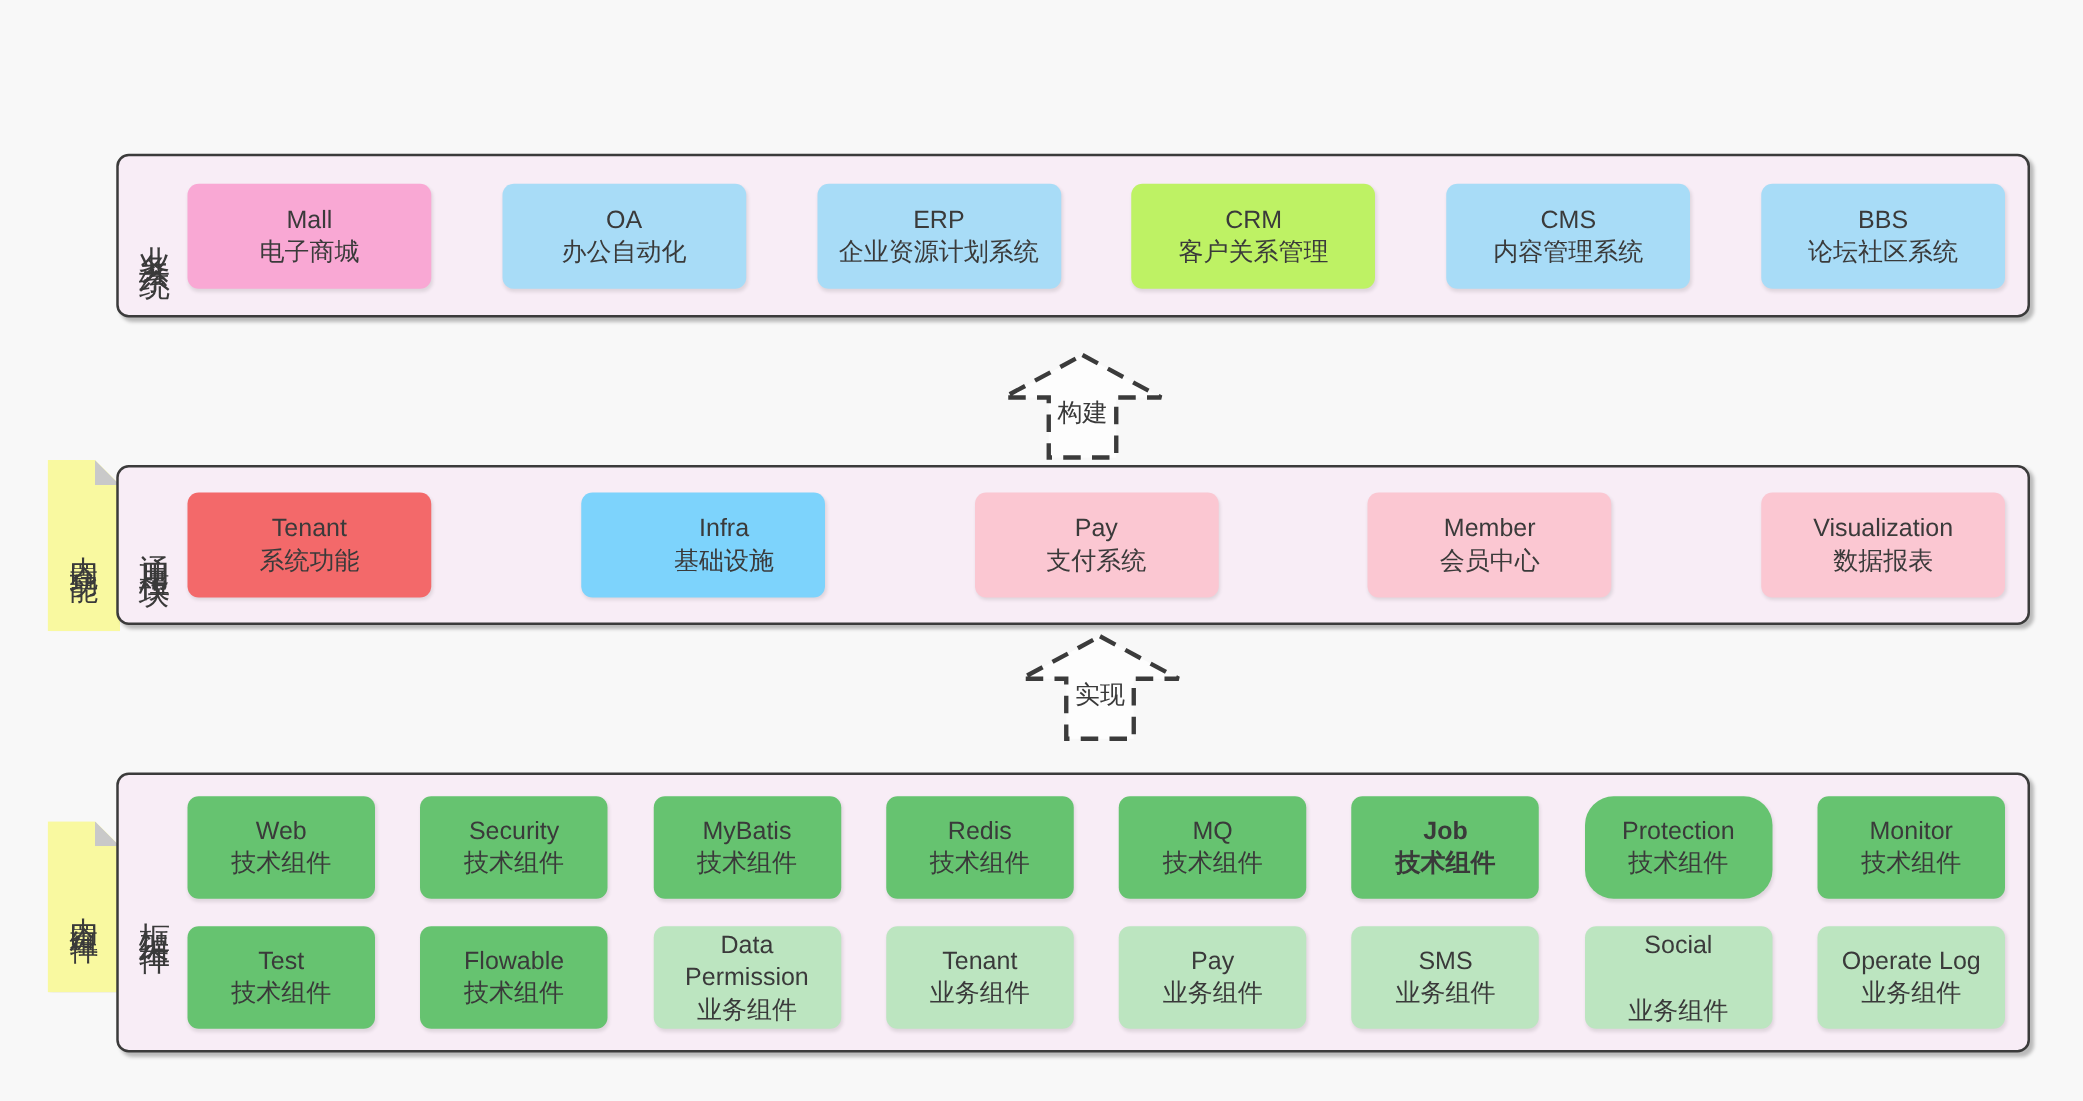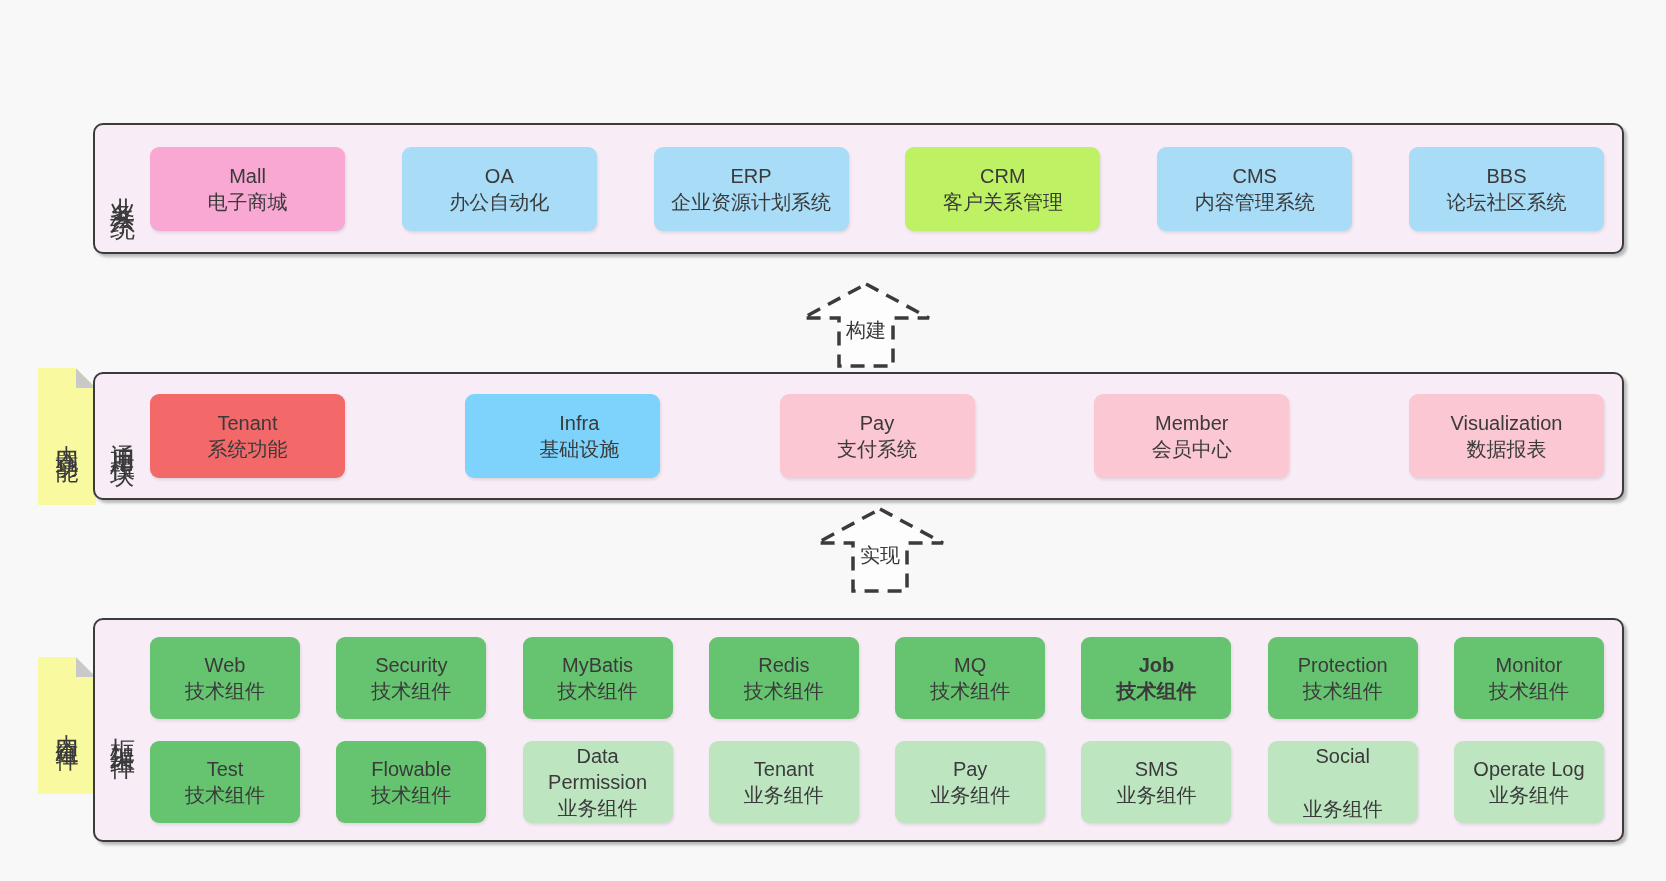--- a/index.html
+++ b/index.html
@@ -179,21 +179,21 @@
           <div>技术组件</div>
         </div>
         <div class="box w150" style="background: rgb(102, 195, 112);">
           <div>MQ</div>
           <div>技术组件</div>
         </div>
         <div class="box w150" style="background: rgb(102, 195, 112); font-weight: bold;">
           <div>Job</div>
           <div>技术组件</div>
         </div>
-        <div class="box w150" style="background: rgb(102, 195, 112);">
+        <div class="box w150" style="background: rgb(102, 195, 112); border-radius: 23px;">
           <div>Protection</div>
           <div>技术组件</div>
         </div>
         <div class="box w150" style="background: rgb(102, 195, 112);">
           <div>Monitor</div>
           <div>技术组件</div>
         </div>
       </div>
     <div class="crow" id="components-row-1">
         <div class="box w150" style="background: rgb(102, 195, 112);">

